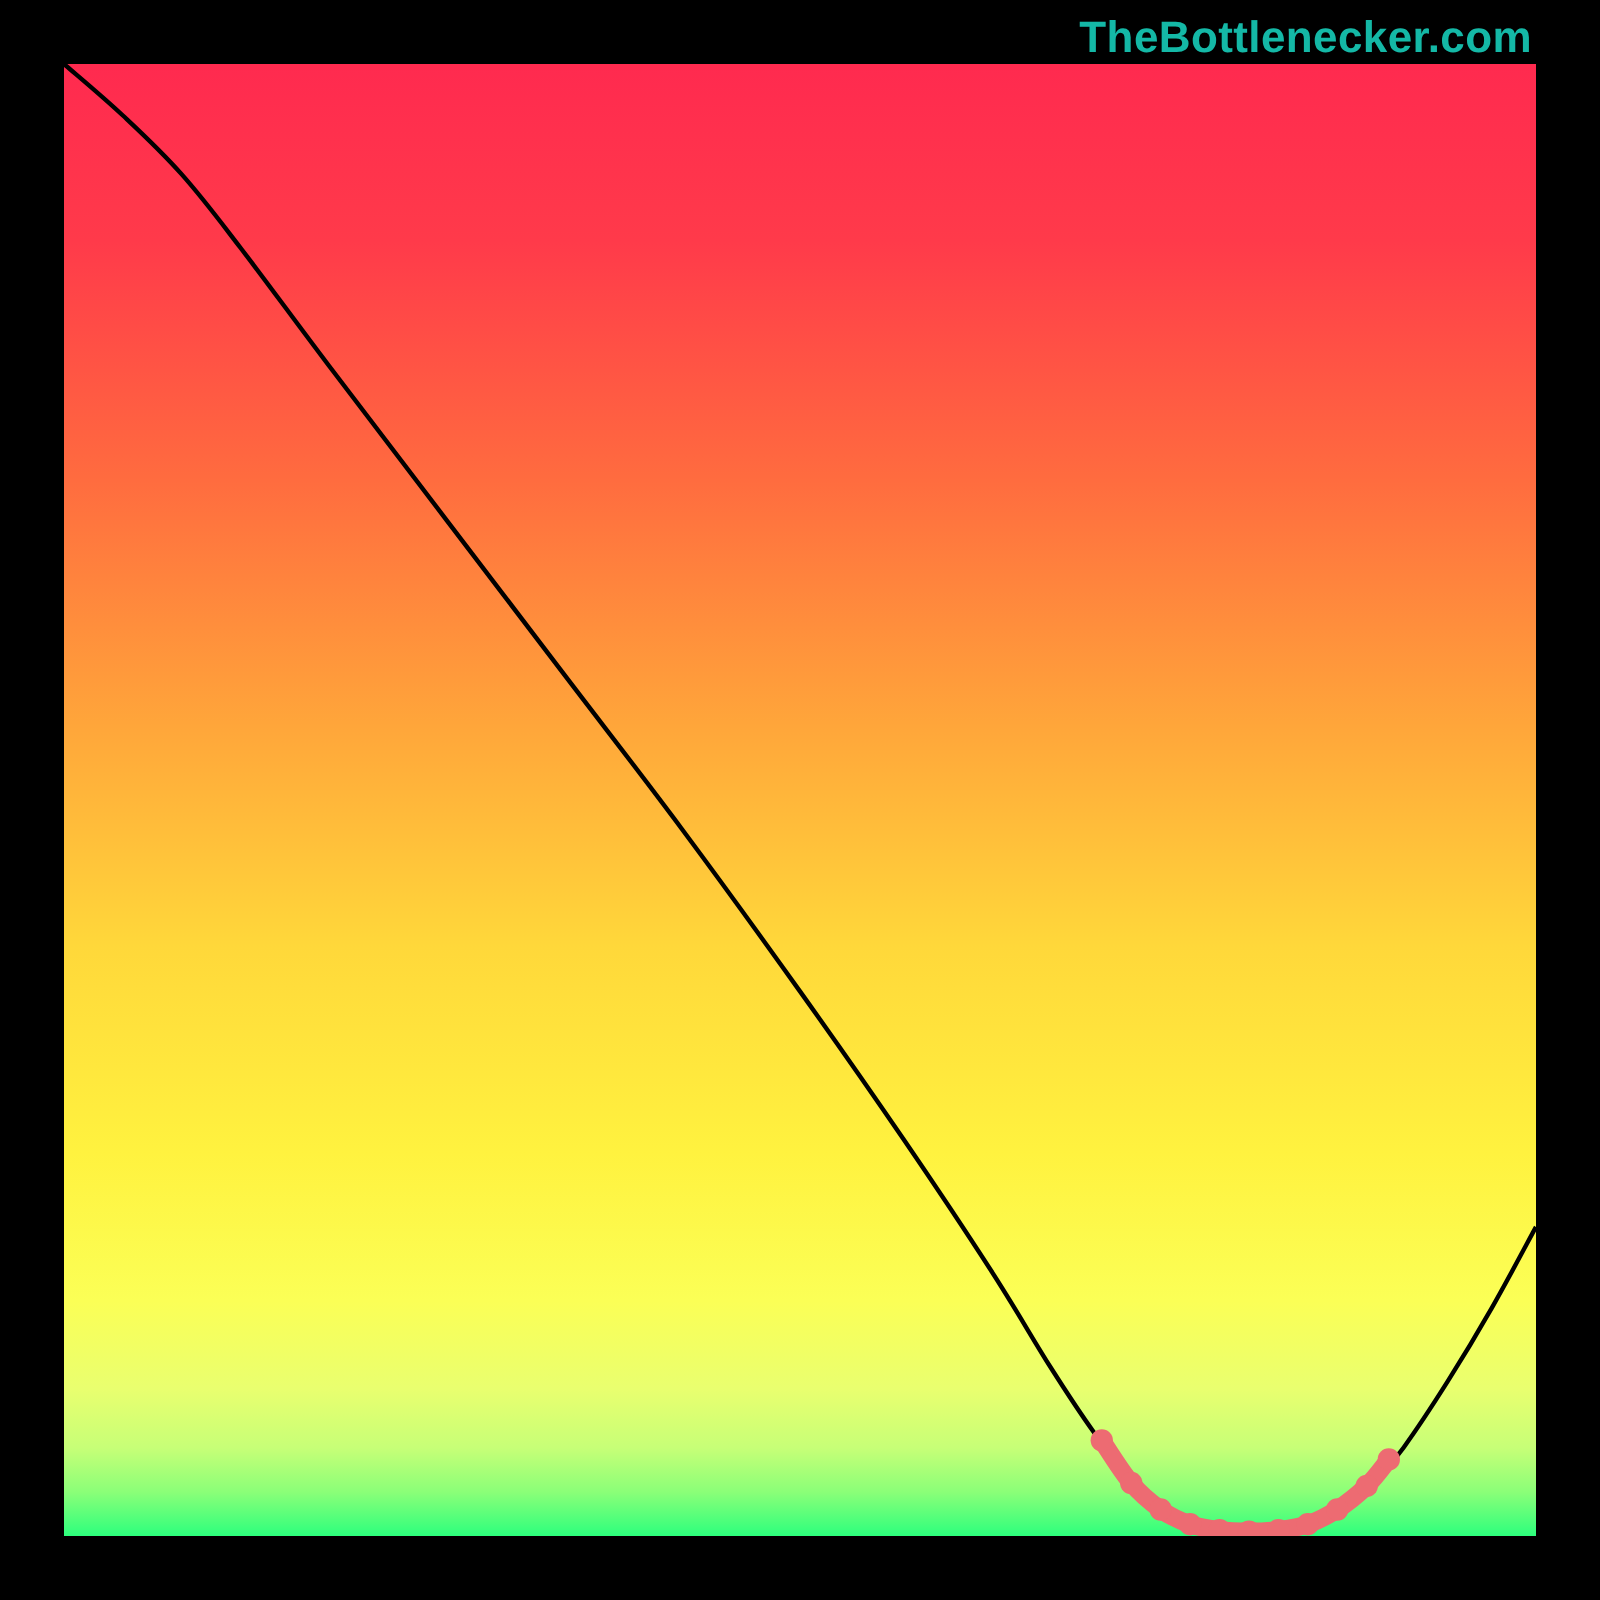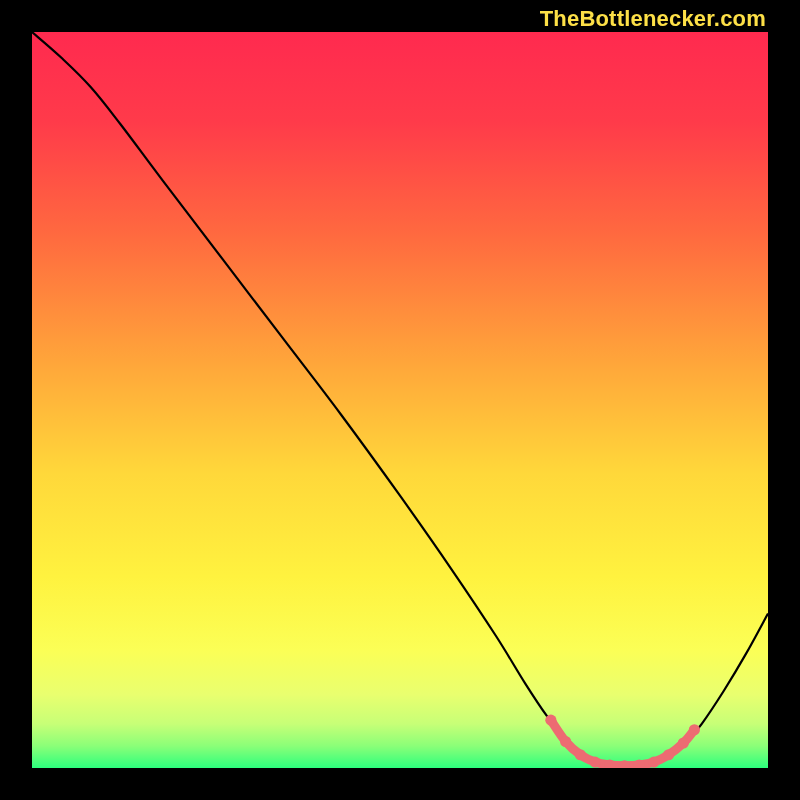--- a/index.html
+++ b/index.html
@@ -16,21 +16,21 @@
     left: 32px;
     top: 32px;
     width: 736px;
     height: 736px;
     background: #000000;
   }
   .attribution {
     position: absolute;
     top: 6px;
     right: 34px;
-    color: #fde047;
+    color: #14b8a6;
     font-size: 22px;
     font-weight: 600;
     letter-spacing: 0.2px;
   }
   svg {
     display: block;
   }
 </style>
 </head>
 <body>

